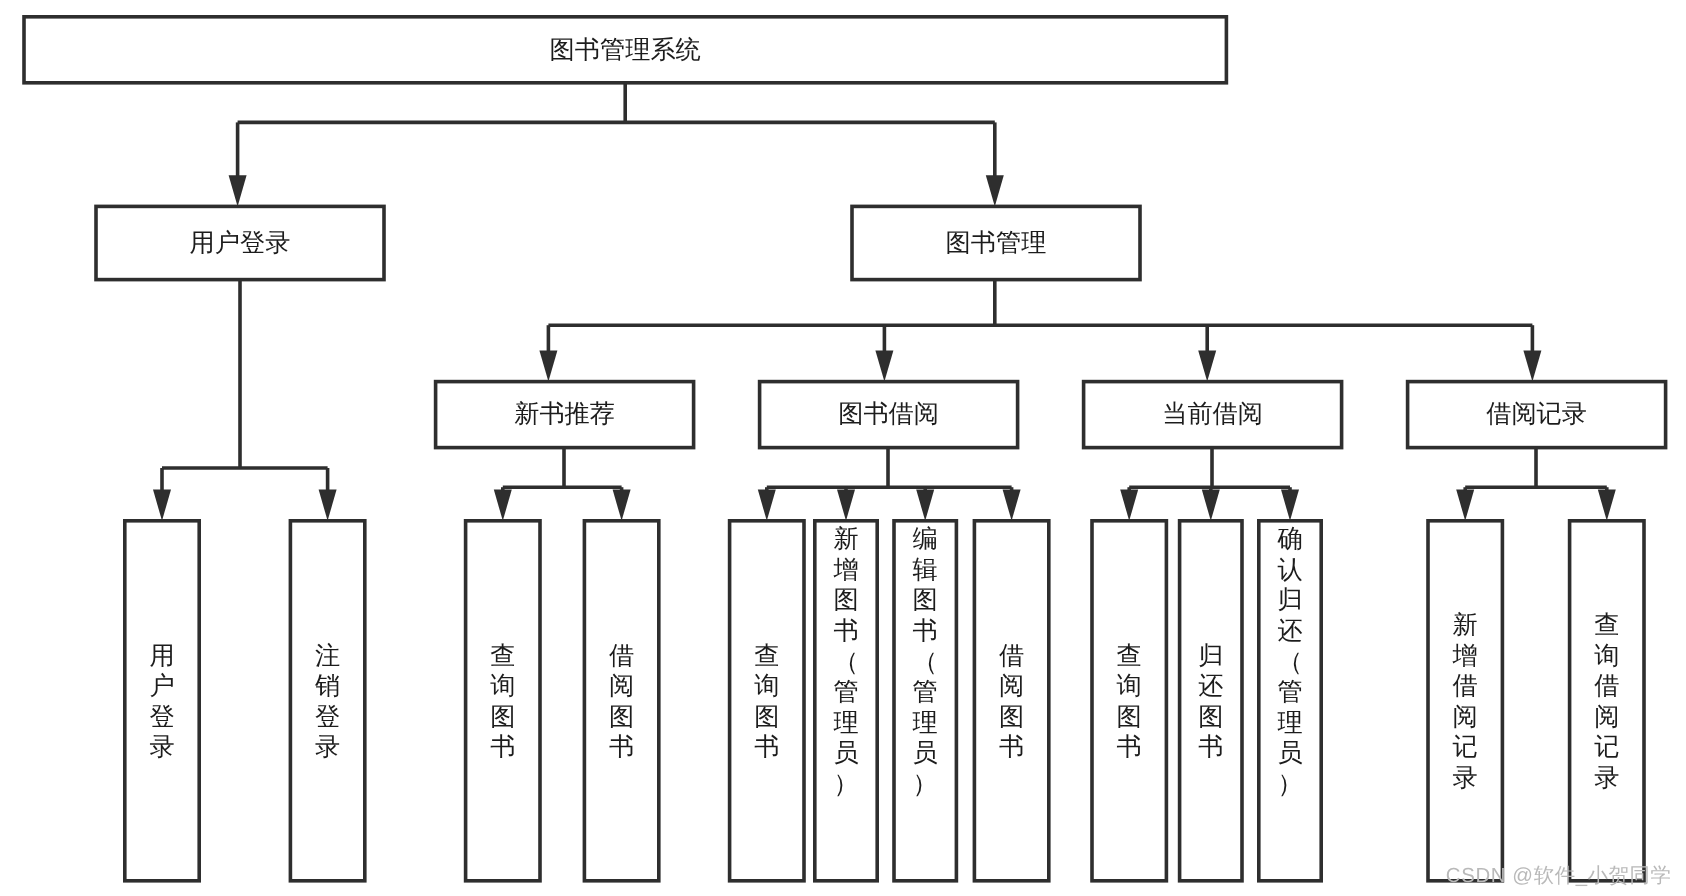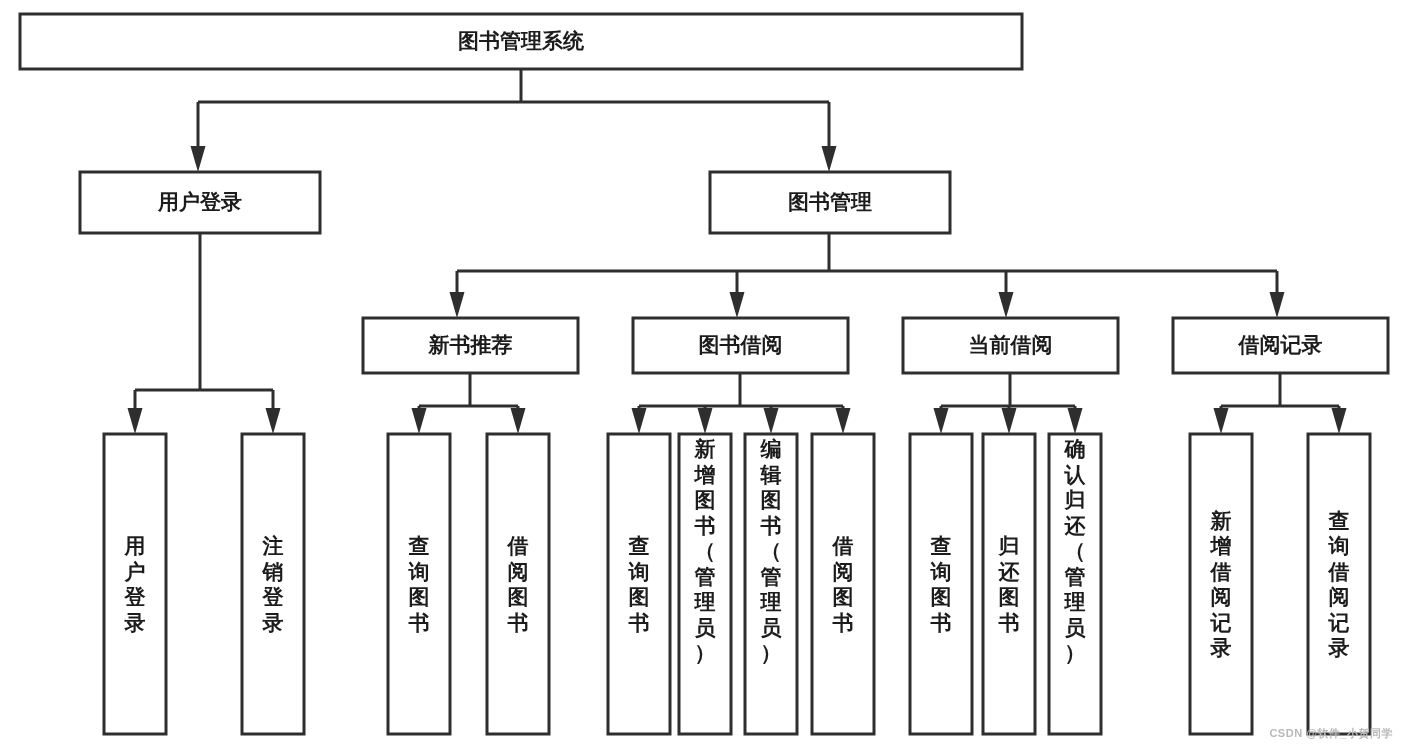--- a/index.html
+++ b/index.html
@@ -12,21 +12,20 @@
     width: 1405px;
     height: 747px;
     font-family: "Liberation Sans", "DejaVu Sans", sans-serif;
     overflow: hidden;
     position: relative;
   }
   #diagram-root {
     position: relative;
     width: 1405px;
     height: 747px;
-    font-weight: bold;
   }
   svg#tree-svg {
     position: absolute;
     left: 0;
     top: 0;
     width: 1405px;
     height: 747px;
     display: block;
   }
   .node-box {
@@ -55,21 +54,21 @@
     font-family: "Liberation Sans", "DejaVu Sans", sans-serif;
     font-size: 21px;
     fill: #1c1c1c;
     text-anchor: middle;
   }
   .watermark-text {
     position: absolute;
     right: 12px;
     bottom: 6px;
     font-family: "Liberation Sans", "DejaVu Sans", sans-serif;
-    font-size: 11px;
+    font-size: 17px;
     color: #b9b9b9;
     letter-spacing: 0.5px;
     white-space: nowrap;
     user-select: none;
   }
 </style>
 </head>
 <body>
 
 <div id="diagram-root">

